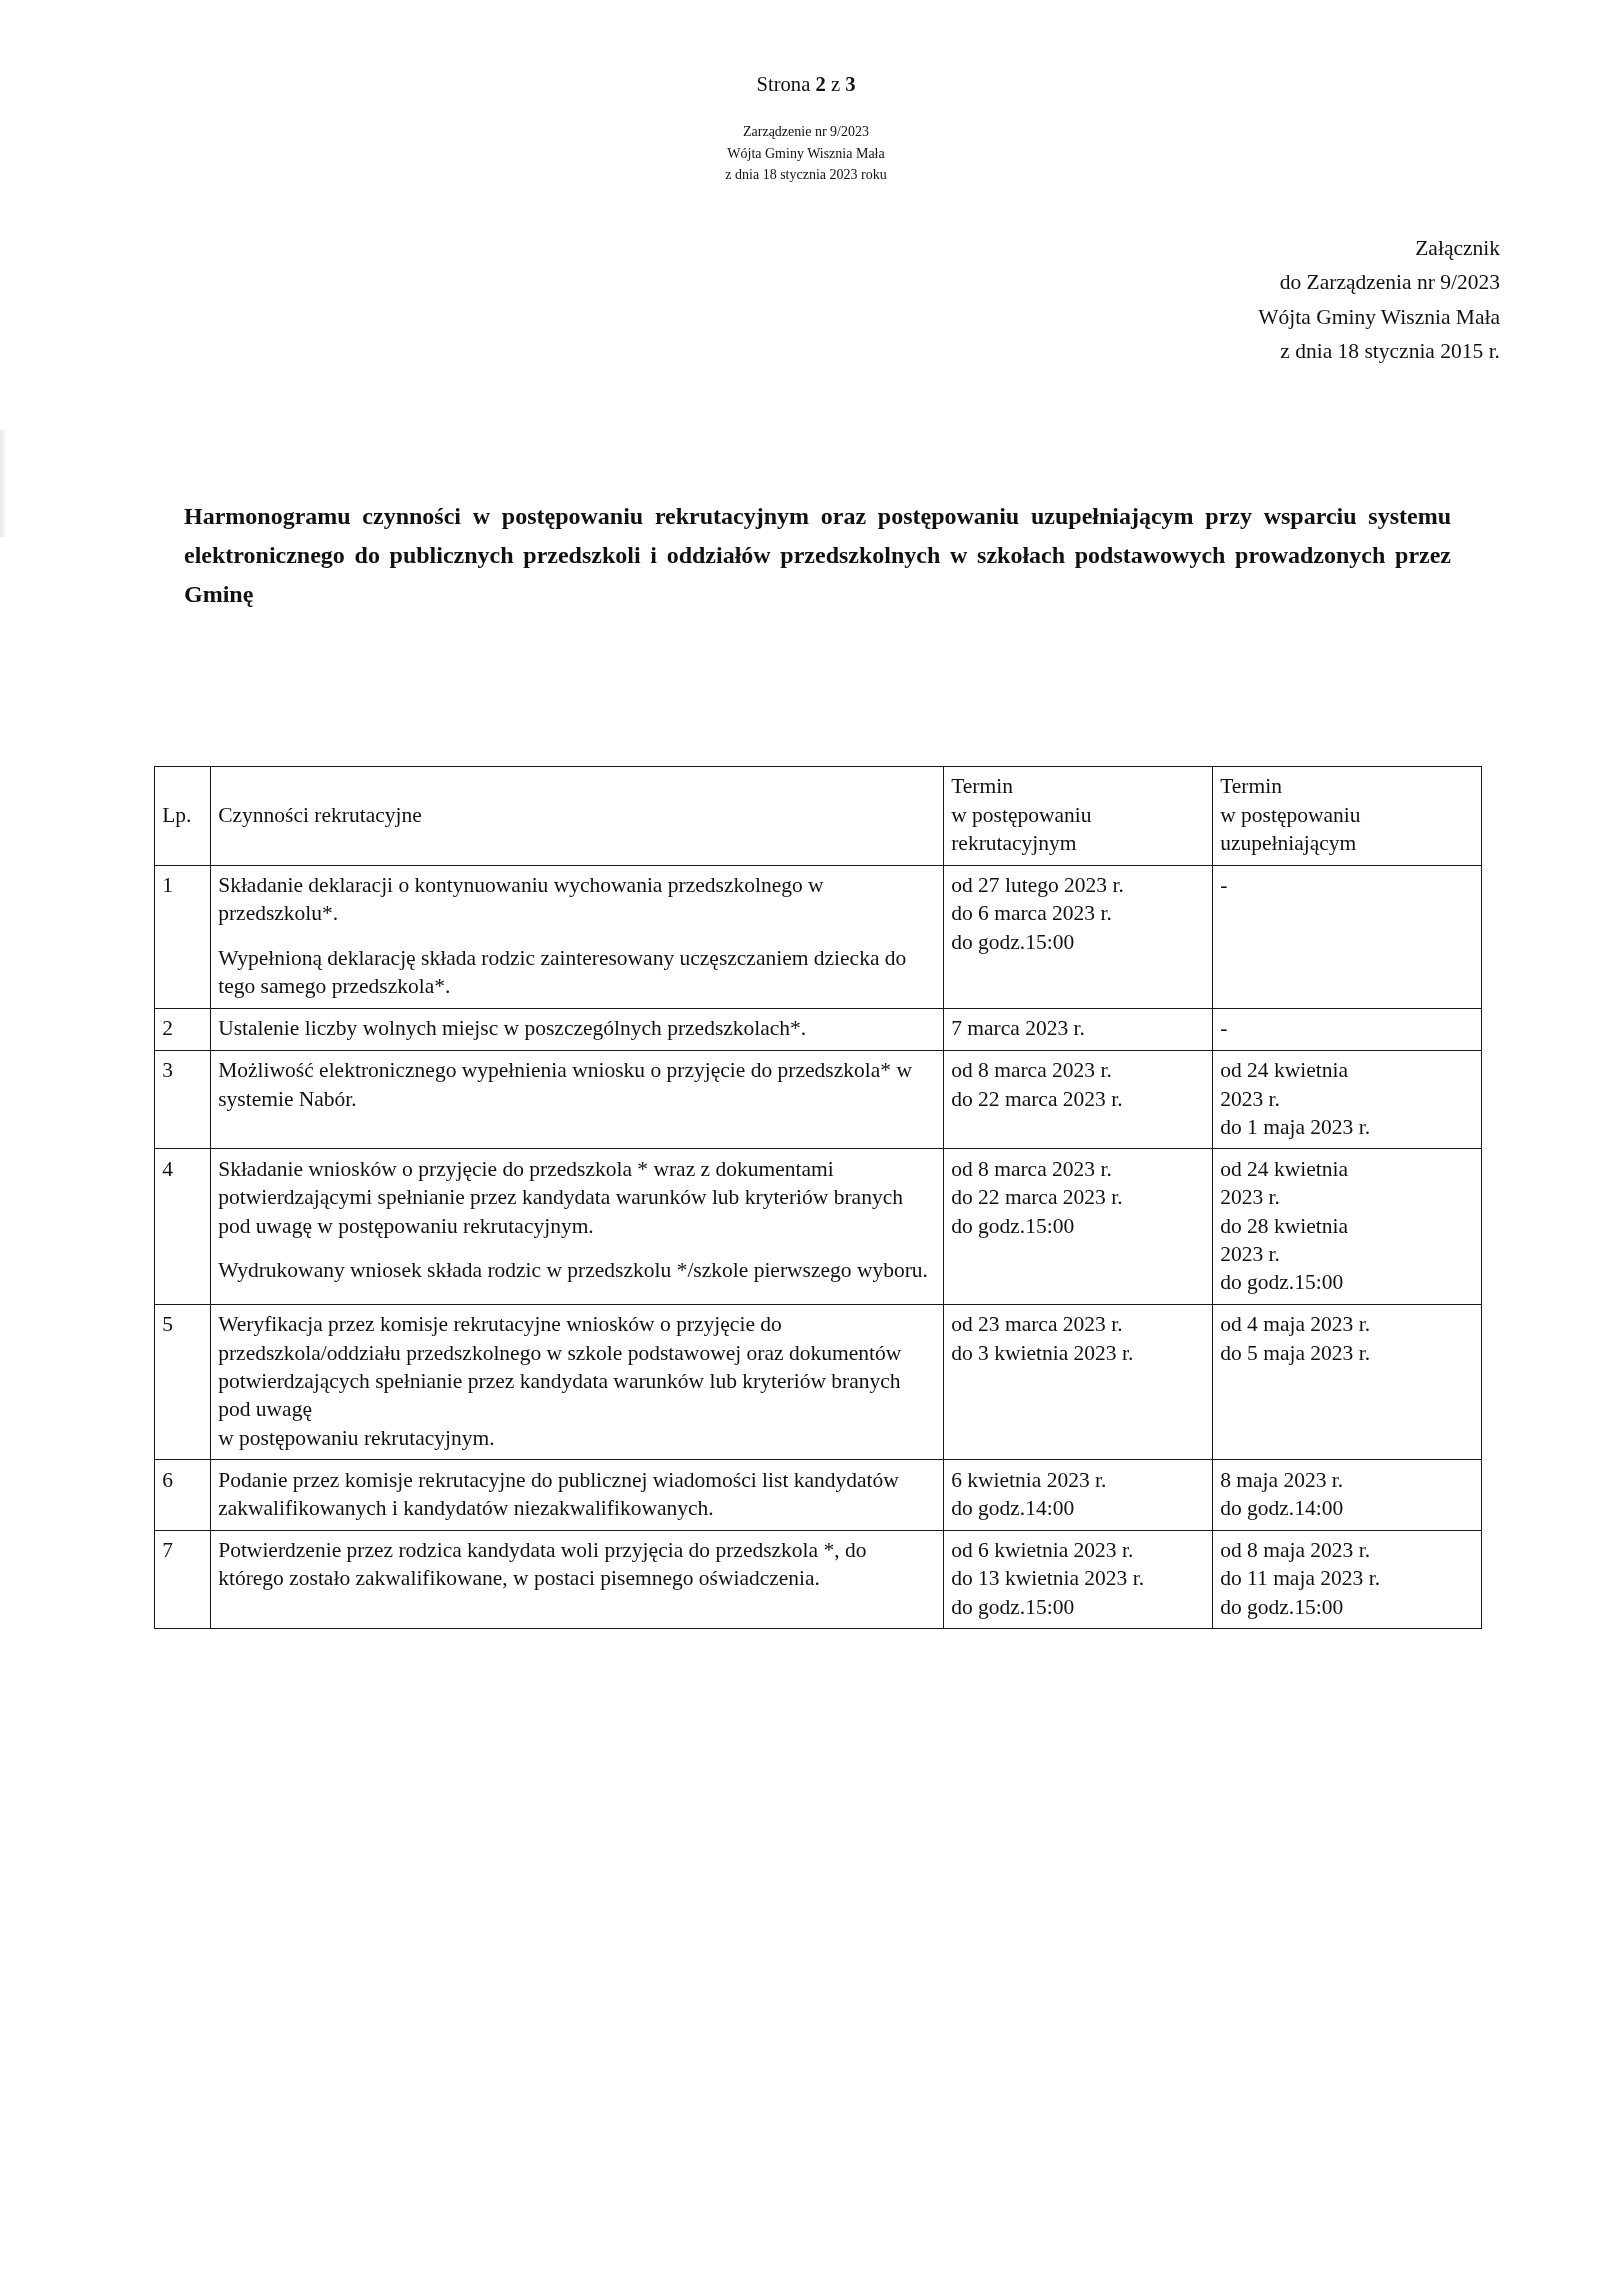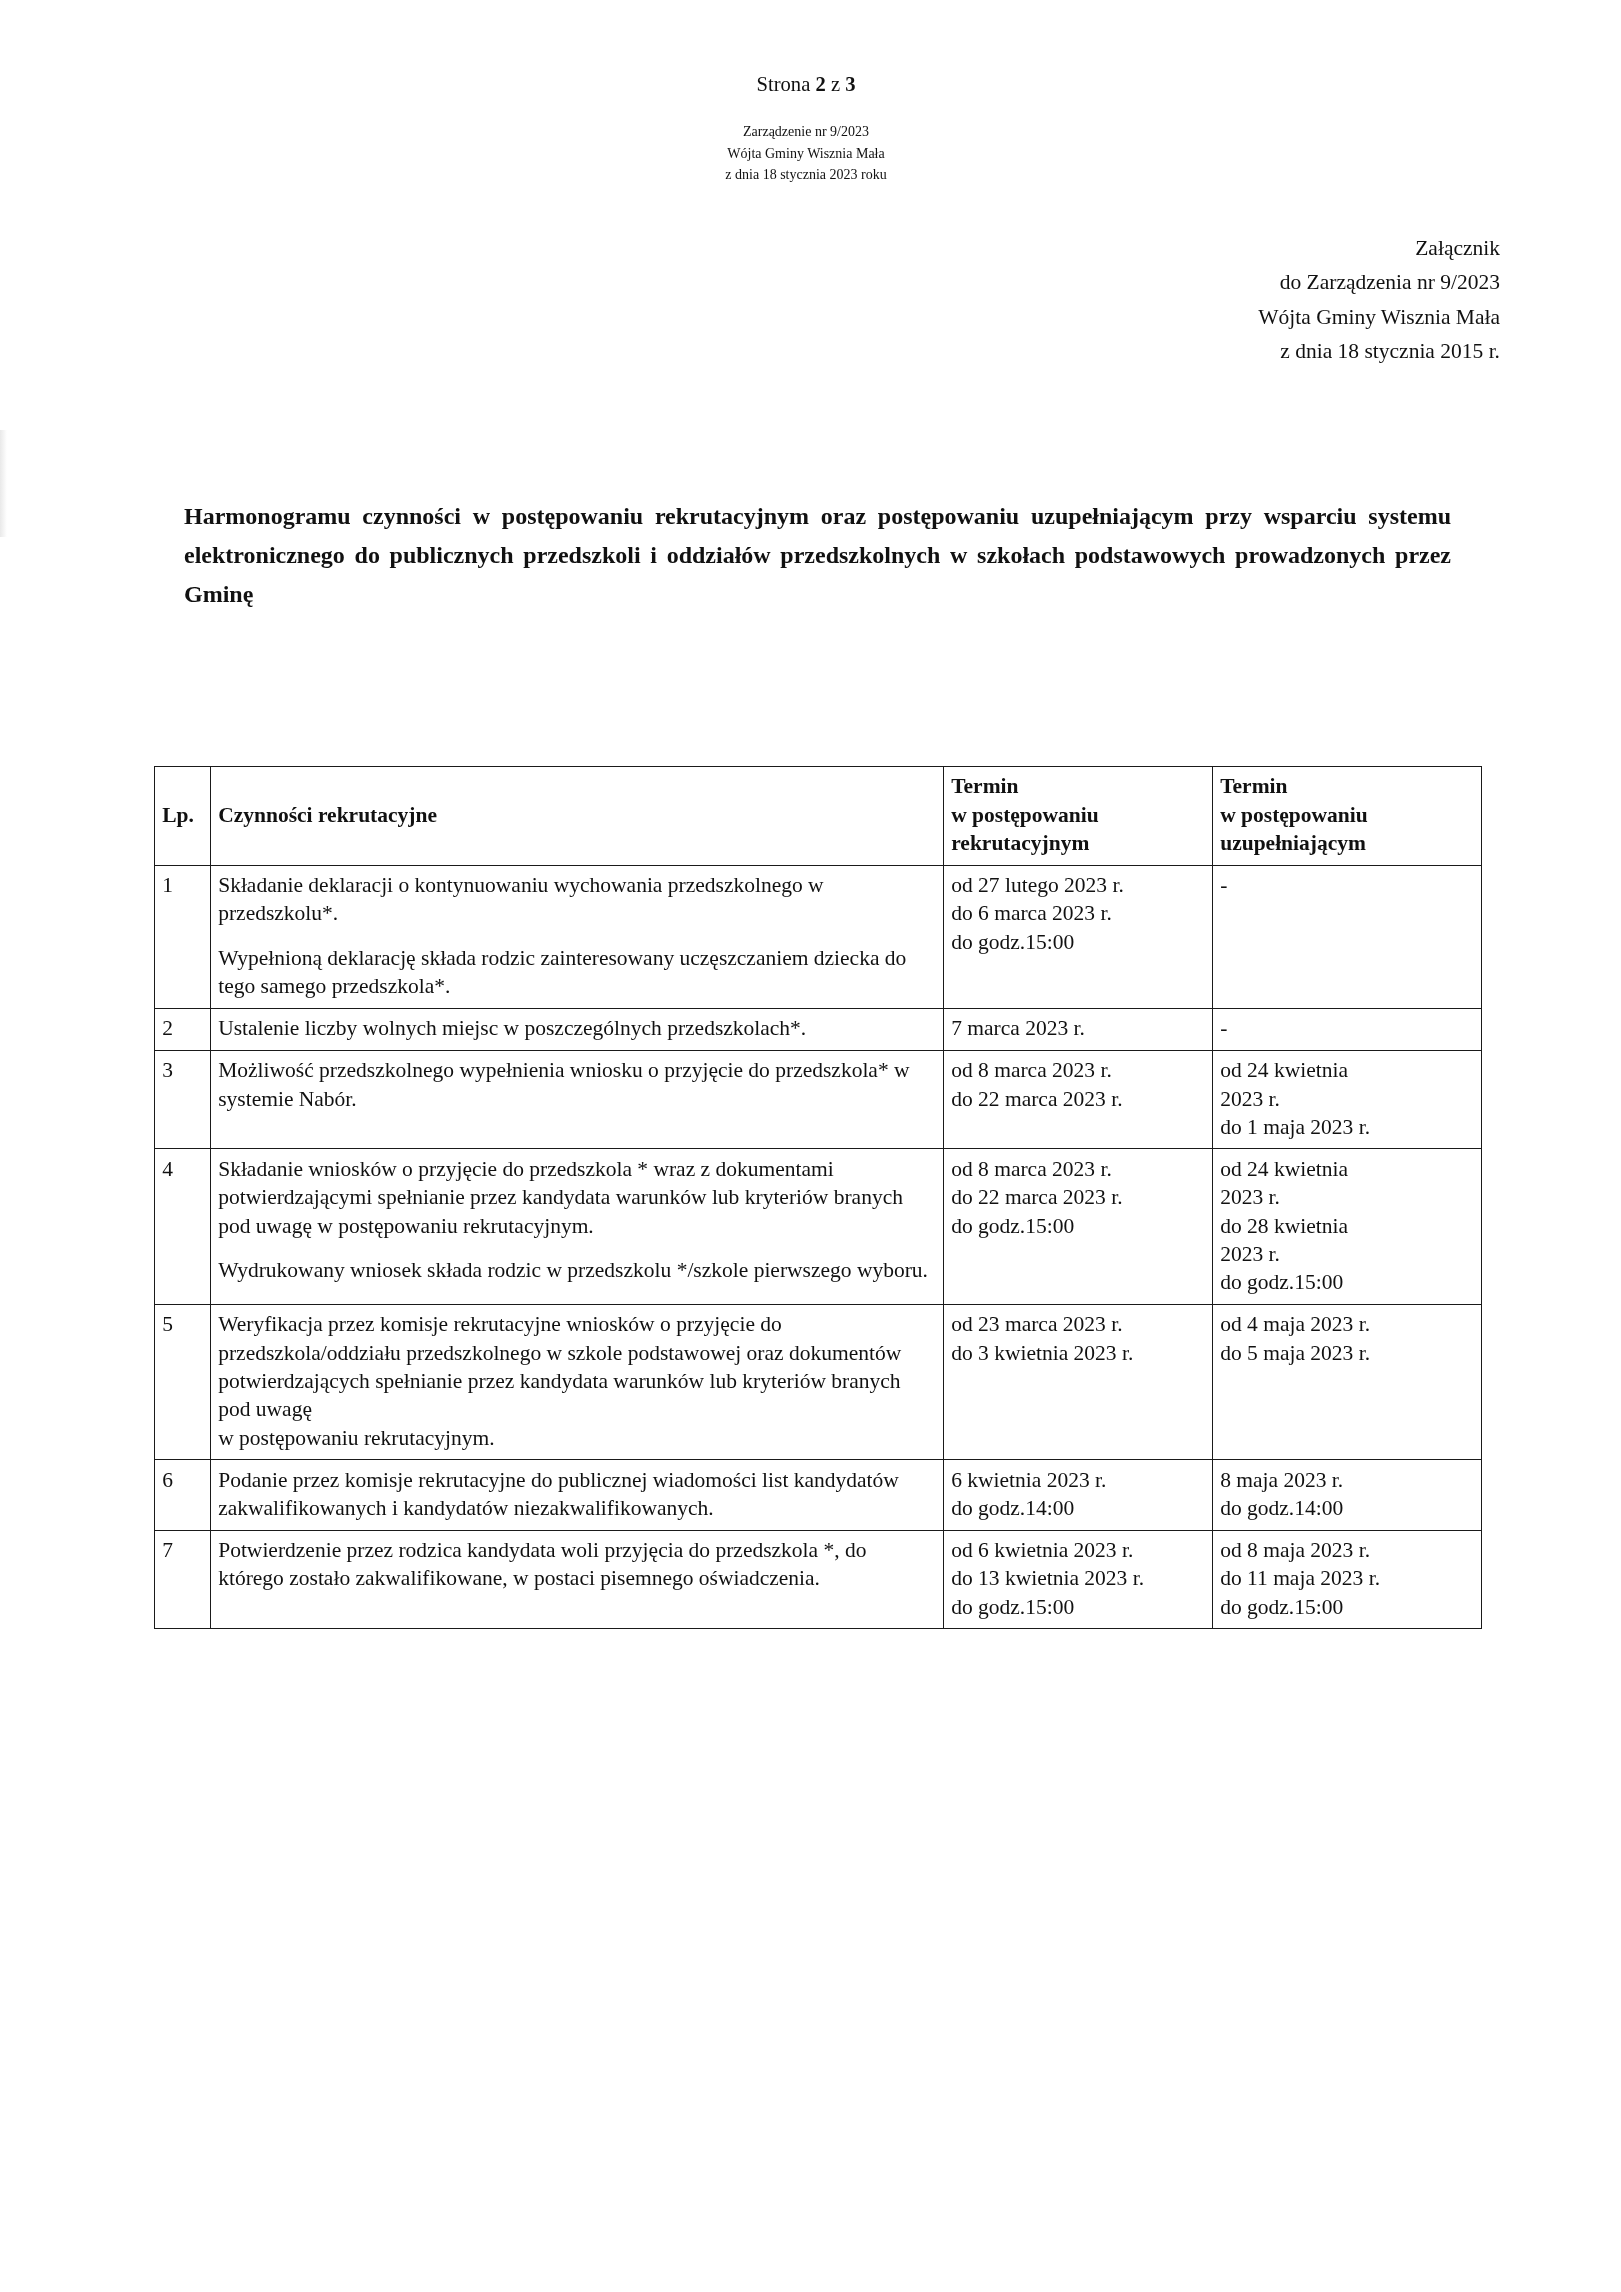--- a/index.html
+++ b/index.html
@@ -95,21 +95,21 @@
   }
   table.schedule td, table.schedule th {
     border: 1.8px solid #1a1a1a;
     vertical-align: top;
     padding: 5.4px 7.2px 7.2px 7.2px;
     line-height: 1.32;
     font-weight: normal;
     text-align: left;
   }
   table.schedule thead th {
-    font-weight: bold;
+    font-weight: normal;
     vertical-align: middle;
   }
   table.schedule thead th.lp { text-align: left; }
   col.c-lp   { width: 56px; }
   col.c-task { width: 733px; }
   col.c-t1   { width: 269px; }
   col.c-t2   { width: 269px; }
 
   td.lp { padding-left: 5.4px; }
   .cellgap { height: 16px; }
@@ -194,21 +194,21 @@
           <td class="lp">2</td>
           <td>
             <div>Ustalenie liczby wolnych miejsc w poszczególnych przedszkolach*.</div>
           </td>
           <td class="nowrapish">7 marca 2023 r.</td>
           <td class="nowrapish">-</td>
         </tr>
         <tr>
           <td class="lp">3</td>
           <td>
-            <div>Możliwość przedszkolnego wypełnienia wniosku o przyjęcie do przedszkola* w systemie Nabór.</div>
+            <div>Możliwość elektronicznego wypełnienia wniosku o przyjęcie do przedszkola* w systemie Nabór.</div>
           </td>
           <td class="nowrapish">od 8 marca 2023 r.
 do 22 marca 2023 r.</td>
           <td class="nowrapish">od 24 kwietnia
 2023 r.
 do 1 maja 2023 r.</td>
         </tr>
         <tr>
           <td class="lp">4</td>
           <td>

